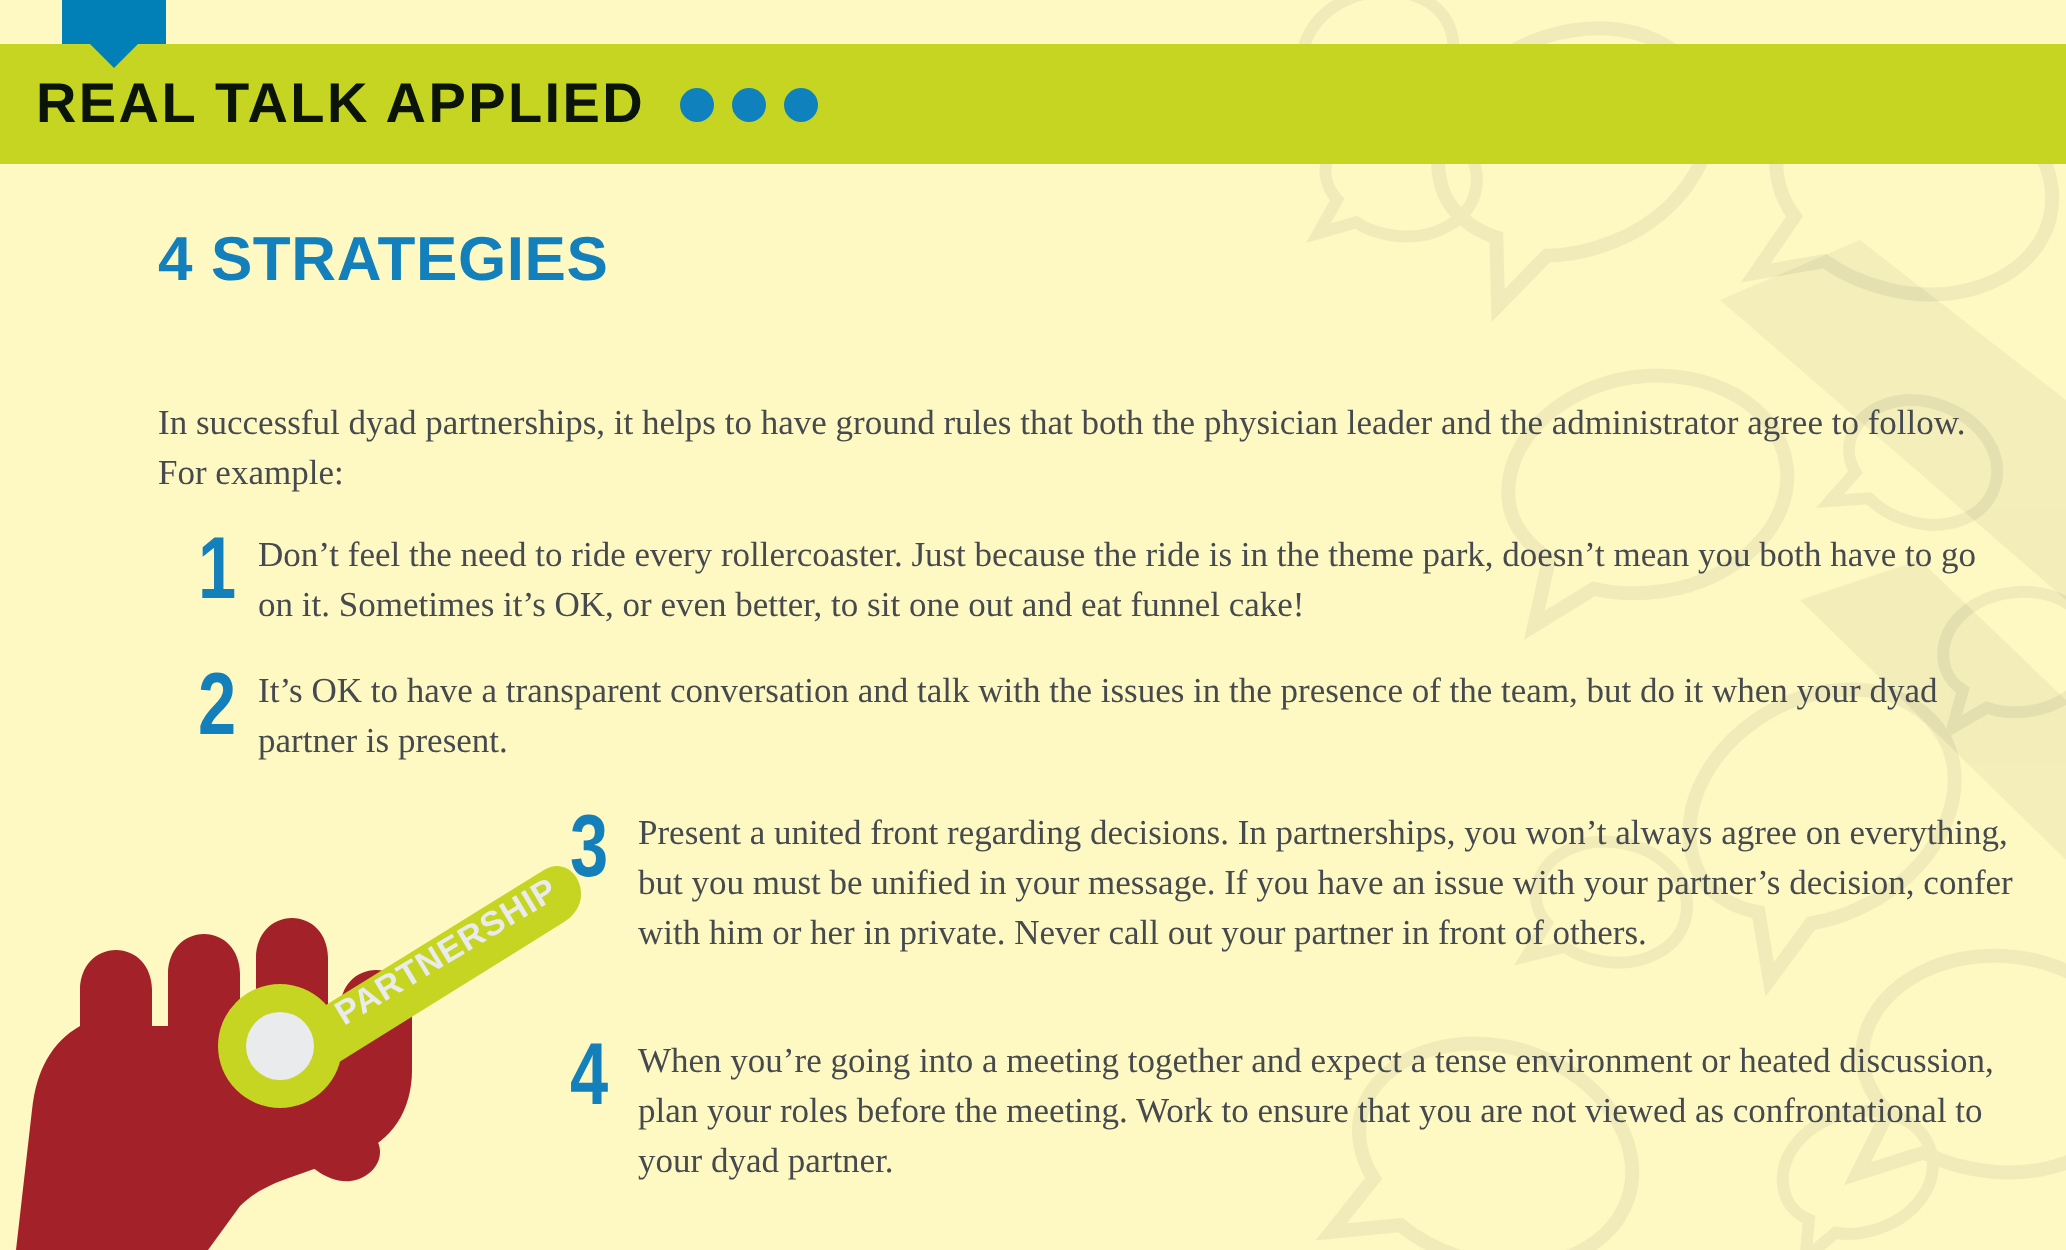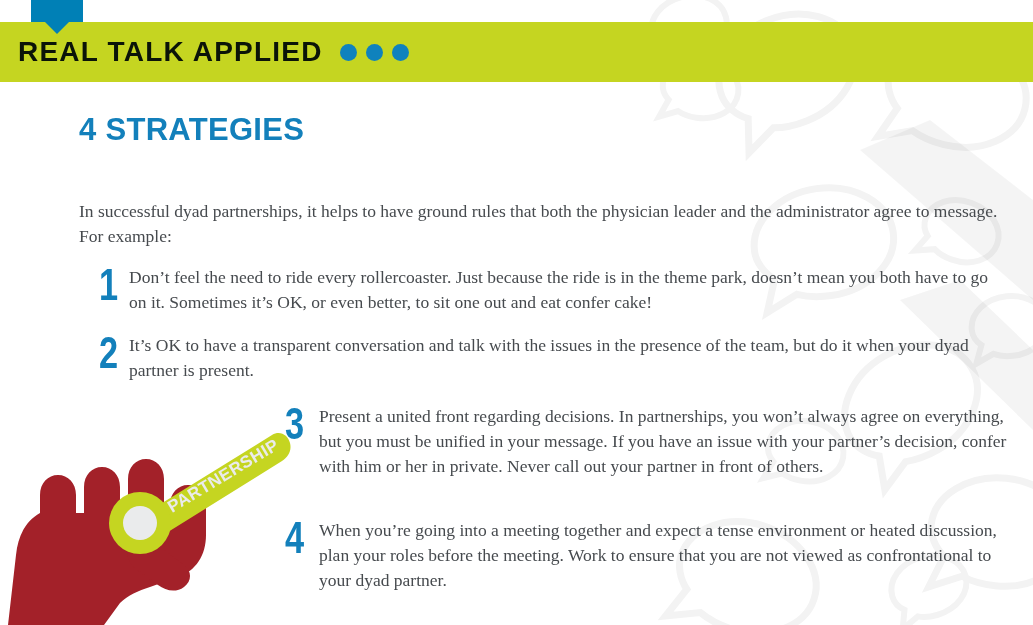--- a/index.html
+++ b/index.html
@@ -13,21 +13,21 @@
     background: #eaebec;
     font-family: "Liberation Sans", sans-serif;
     position: relative;
   }
 
   #page {
     position: absolute;
     inset: 0;
     width: 1033px;
     height: 625px;
-    background: #ffffff;
+    background: #fef9c3;
     overflow: hidden;
   }
 
   
   #watermark {
     position: absolute;
     inset: 0;
     pointer-events: none;
   }
 
@@ -221,25 +221,25 @@
       <span class="hdot"></span>
     </div>
   </div>
 
   <div id="content">
 
     <div id="title-block">
       <div class="headline">4 STRATEGIES</div>
     </div>
 
-    <div id="intro">In successful dyad partnerships, it helps to have ground rules that both the physician leader and the administrator agree to message. For example:</div>
+    <div id="intro">In successful dyad partnerships, it helps to have ground rules that both the physician leader and the administrator agree to follow. For example:</div>
 
     <div class="item" id="item-1">
       <div class="item-num">1</div>
-      <div class="item-text">Don’t feel the need to ride every rollercoaster. Just because the ride is in the theme park, doesn’t mean you both have to go on it. Sometimes it’s OK, or even better, to sit one out and eat confer cake!</div>
+      <div class="item-text">Don’t feel the need to ride every rollercoaster. Just because the ride is in the theme park, doesn’t mean you both have to go on it. Sometimes it’s OK, or even better, to sit one out and eat funnel cake!</div>
     </div>
 
     <div class="item" id="item-2">
       <div class="item-num">2</div>
       <div class="item-text">It’s OK to have a transparent conversation and talk with the issues in the presence of the team, but do it when your dyad partner is present.</div>
     </div>
 
     <div class="item" id="item-3">
       <div class="item-num">3</div>
       <div class="item-text">Present a united front regarding decisions. In partnerships, you won’t always agree on everything, but you must be unified in your message. If you have an issue with your partner’s decision, confer with him or her in private. Never call out your partner in front of others.</div>

